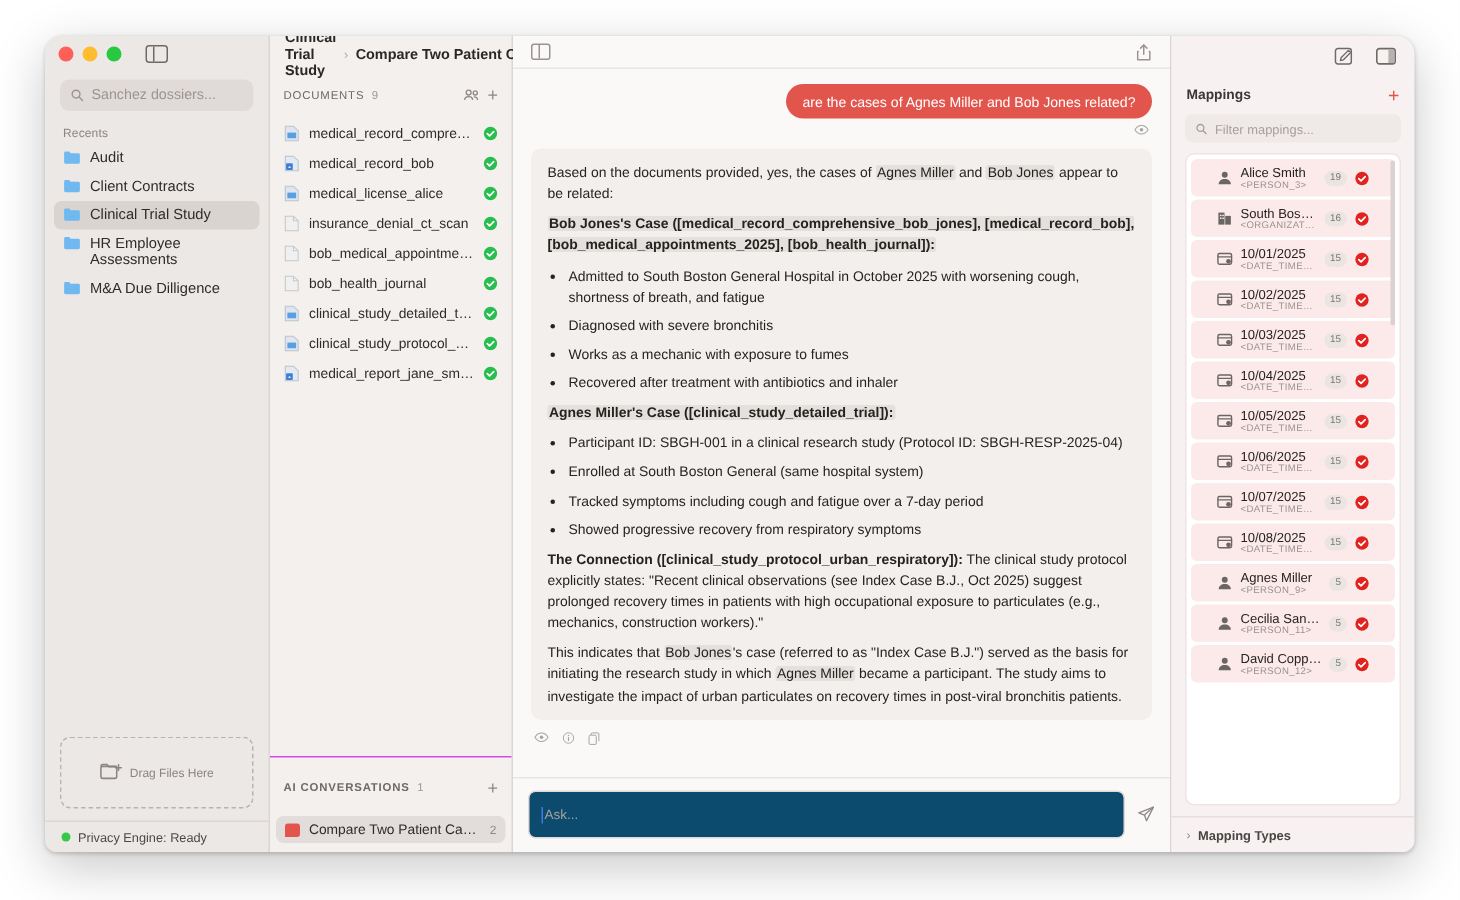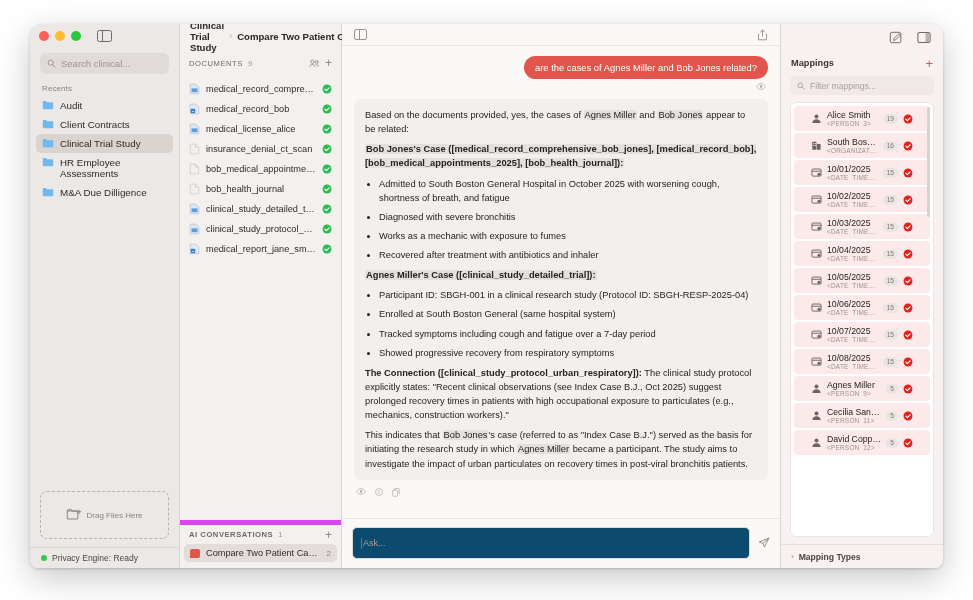--- a/index.html
+++ b/index.html
@@ -100,21 +100,21 @@
   .doc-row {
     display: flex; align-items: center; gap: 6px;
     padding: 4px 9px; font-size: 9.2px; color: #2e2b29;
     cursor: default;
   }
   .doc-row .nm { flex: 1; white-space: nowrap; overflow: hidden; text-overflow: ellipsis; }
   .doc-ic { width: 11px; height: 12px; flex: 0 0 auto; }
   .chk { width: 10px; height: 10px; flex: 0 0 auto; }
   .convs-head {
     display: flex; align-items: center; padding: 0 9px; gap: 5px;
-    height: 24px; border-top: 5px solid #d946ef;
+    height: 40px; border-top: 1px solid #d946ef;
   }
   .conv-row {
     display: flex; align-items: center; gap: 6px;
     margin: 0 4px; padding: 4px 6px; border-radius: 5px;
     background: #e2dddb; font-size: 9.2px; color: #2e2b29;
   }
   .conv-row .nm { flex:1; white-space:nowrap; overflow:hidden; text-overflow:ellipsis;}
   .conv-row .cnt { font-size: 8px; color: #8f8885; }
   .bubble-ic { width: 10px; height: 9px; background:#e2554d; border-radius:2px 2px 2px 0; flex:0 0 auto;}
   .plus { font-size: 12px; color: #8f8885; line-height: 1; cursor: default; }
@@ -225,21 +225,21 @@
         <span class="tl y"></span>
         <span class="tl g"></span>
         <span class="sidebar-toggle-top"></span>
       </div>
 
       <div class="search-dossiers">
         <svg width="9" height="9" viewBox="0 0 16 16">
           <circle cx="6.6" cy="6.6" r="4.6" fill="none" stroke="#9b9491" stroke-width="1.7"></circle>
           <line x1="10.2" y1="10.2" x2="14.2" y2="14.2" stroke="#9b9491" stroke-width="1.7" stroke-linecap="round"></line>
         </svg>
-        <span class="ph">Search clinical...</span>
+        <span class="ph">Sanchez dossiers...</span>
       </div>
 
       <div class="sec-label">Recents</div>
 
       <div>
         <div class="dossier-item">
           <svg class="folder-ic" viewBox="0 0 16 13">
             <path d="M1 2.5a1.3 1.3 0 0 1 1.3-1.3h3.2l1.3 1.5h6.9A1.3 1.3 0 0 1 15 4v6.7a1.3 1.3 0 0 1-1.3 1.3H2.3A1.3 1.3 0 0 1 1 10.7z" fill="#6fb8f0"></path>
           </svg>
           <span>Audit</span>

